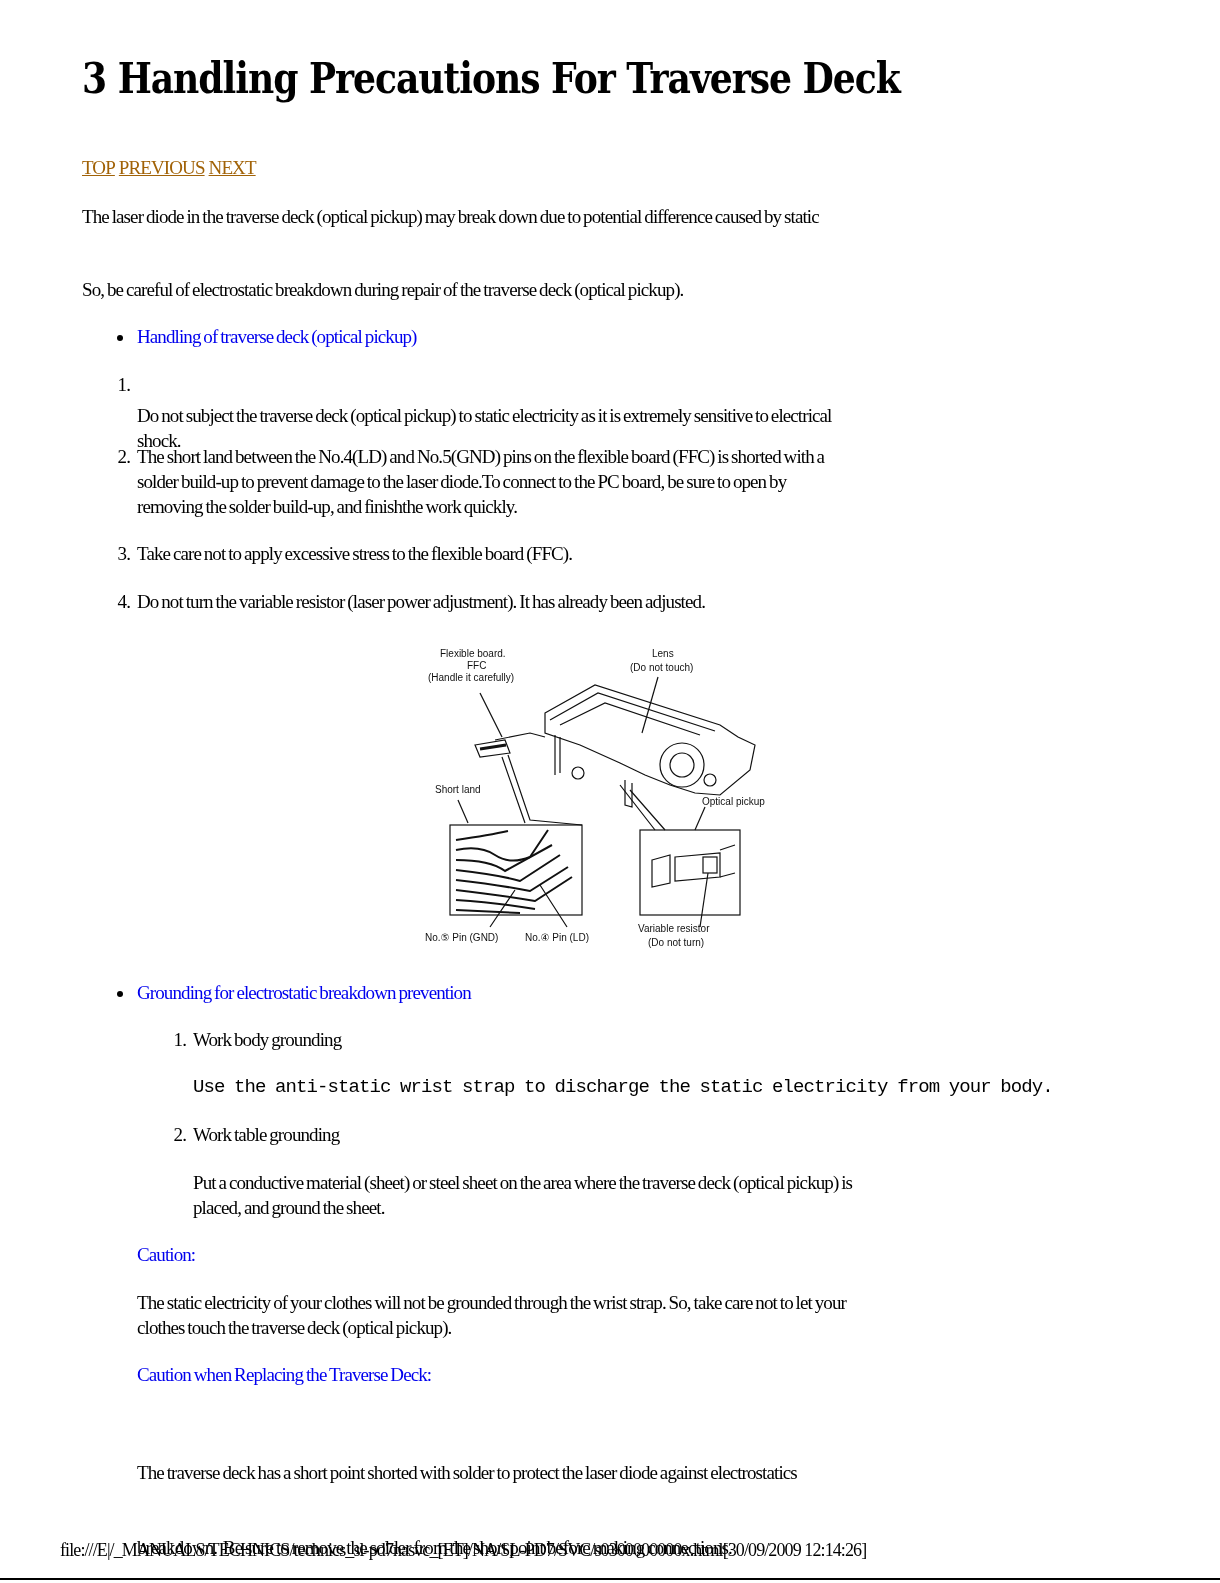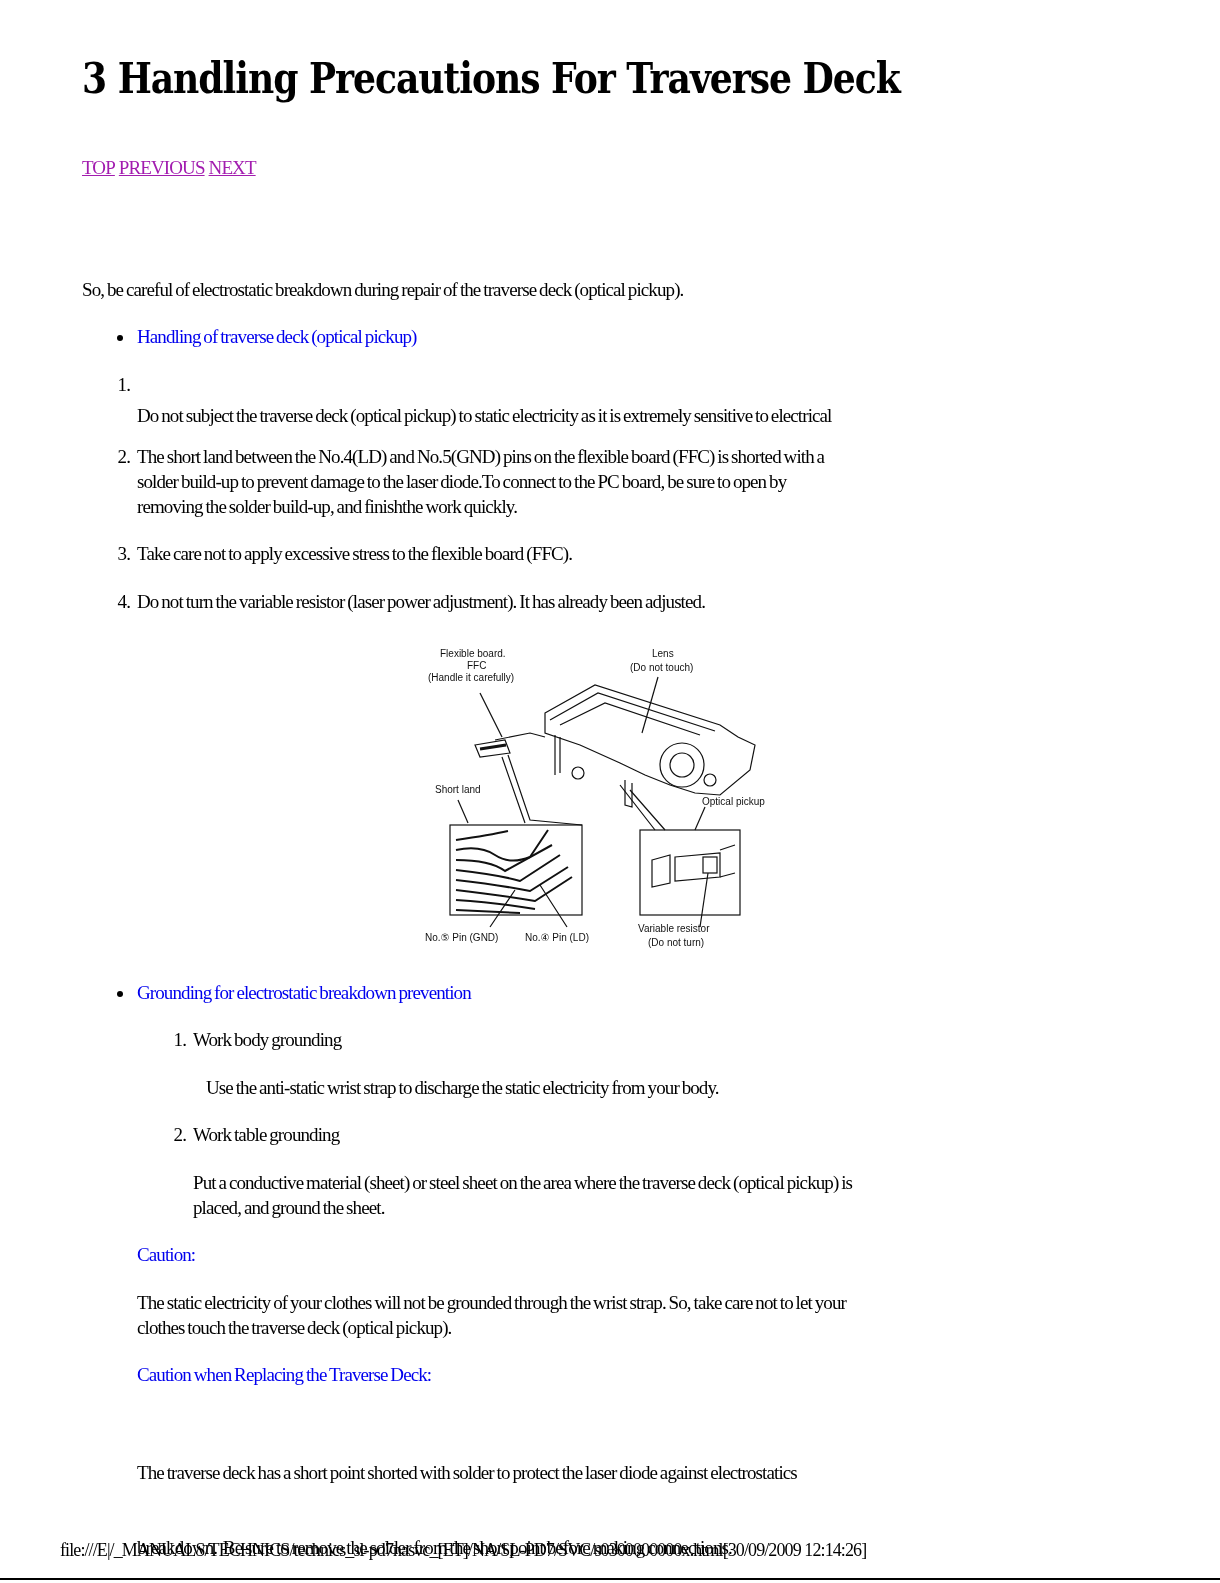--- a/index.html
+++ b/index.html
@@ -9,21 +9,21 @@
     color: #000;
   }
   .txt { font-size: 19px; line-height: 25px; letter-spacing: -0.9px; word-spacing: -1px; font-family: "Liberation Serif", serif; }
   h1 {
     position: absolute; left: 82px; top: 54px; margin: 0;
     font-family: "DejaVu Serif", serif; font-weight: bold;
     font-size: 42px; letter-spacing: -1.2px; transform: scaleX(0.86); transform-origin: left;
     white-space: nowrap;
   }
   .nav { position: absolute; left: 82px; top: 155px; }
-  .nav a { color: #a21caf; text-decoration: underline; margin-right: 4px; }
+  .nav a { color: #a16207; text-decoration: underline; margin-right: 4px; }
   .abs { position: absolute; }
   .blue { color: #0000ee; }
   .num { position: absolute; text-align: right; width: 24px; }
   .bullet { position: absolute; width: 6px; height: 6px; border-radius: 50%; background: #000; }
   .footer {
     position: absolute; left: 60px; top: 1540px; font-size: 18px; letter-spacing: -0.9px;
     font-family: "Liberation Serif", serif; white-space: nowrap;
   }
   .footer-rule { position: absolute; left: 0; top: 1578px; width: 1220px; height: 2px; background: #000; }
   .diagram { position: absolute; left: 420px; top: 645px; width: 365px; height: 310px; }
@@ -32,30 +32,32 @@
 </head>
 <body>
 
 <h1>3 Handling Precautions For Traverse Deck</h1>
 
 <div class="nav txt">
   <a href="#">TOP</a><a href="#">PREVIOUS</a><a href="#">NEXT</a>
 </div>
 
 <div class="abs txt" style="left:82px; top:204px;">
+  <div>The laser diode in the traverse deck (optical pickup) may break down due to potential difference caused by static</div>
 </div>
 <div class="abs txt" style="left:82px; top:277px;">So, be careful of electrostatic breakdown during repair of the traverse deck (optical pickup).</div>
 
 <span class="bullet" style="left:117px; top:335px;"></span>
 <div class="abs txt blue" style="left:137px; top:324px;text-align:right;">Handling of traverse deck (optical pickup)</div>
 
 <div>
   <div class="num txt" style="left:106px; top:372px;">1.</div>
   <div class="abs txt" style="left:137px; top:372px;margin-top:31px;">
     <div>Do not subject the traverse deck (optical pickup) to static electricity as it is extremely sensitive to electrical</div>
+    <div>shock.</div>
   </div>
 
   <div class="num txt" style="left:106px; top:444px;">2.</div>
   <div class="abs txt" style="left:137px; top:444px;">
     <div>The short land between the No.4(LD) and No.5(GND) pins on the flexible board (FFC) is shorted with a</div>
     <div>solder build-up to prevent damage to the laser diode.To connect to the PC board, be sure to open by</div>
     <div>removing the solder build-up, and finishthe work quickly.</div>
   </div>
 
   <div class="num txt" style="left:106px; top:541px;">3.</div>
@@ -122,21 +124,21 @@
     <text x="228" y="301">(Do not turn)</text>
   </svg>
 </div>
 
 <span class="bullet" style="left:117px; top:991px;"></span>
 <div class="abs txt blue" style="left:137px; top:980px;">Grounding for electrostatic breakdown prevention</div>
 
 <div>
   <div class="num txt" style="left:162px; top:1027px;">1.</div>
   <div class="abs txt" style="left:193px; top:1027px;">Work body grounding</div>
-  <div class="abs txt" style="left:206px; top:1075px;">Use the anti-static wrist strap to discharge the static electricity from your body.</div>
+  <div class="abs txt" style="left:193px; top:1075px;font-family:Liberation Mono, monospace;">Use the anti-static wrist strap to discharge the static electricity from your body.</div>
 
   <div class="num txt" style="left:162px; top:1122px;">2.</div>
   <div class="abs txt" style="left:193px; top:1122px;">Work table grounding</div>
   <div class="abs txt" style="left:193px; top:1170px;">
     <div>Put a conductive material (sheet) or steel sheet on the area where the traverse deck (optical pickup) is</div>
     <div>placed, and ground the sheet.</div>
   </div>
 </div>
 
 <div class="abs txt blue" style="left:137px; top:1242px;">Caution:</div>

